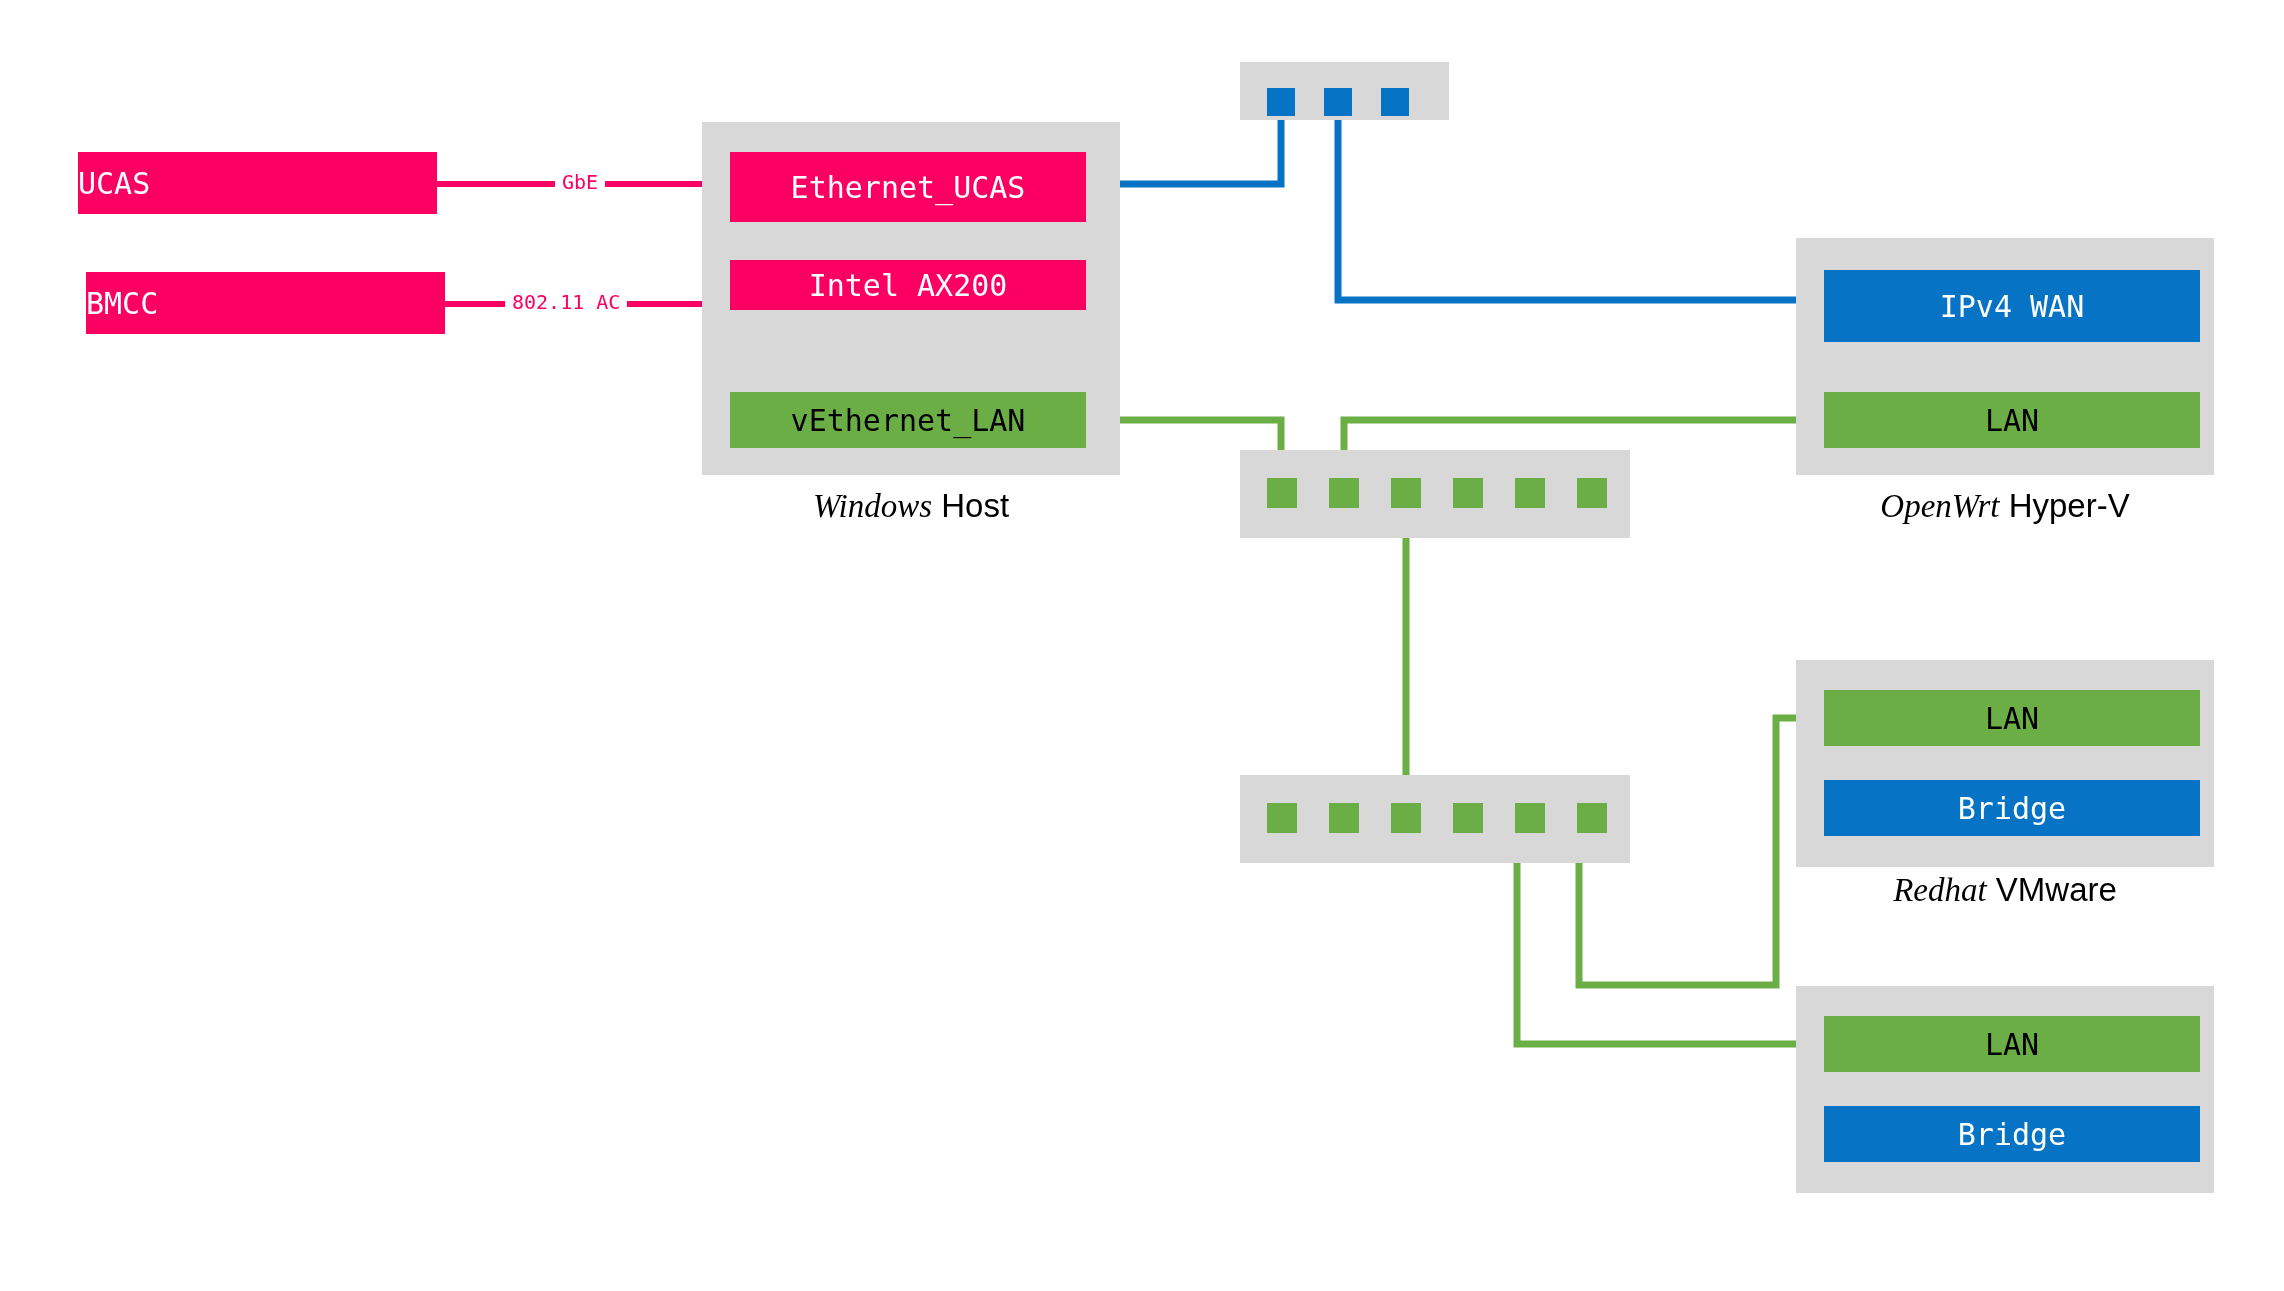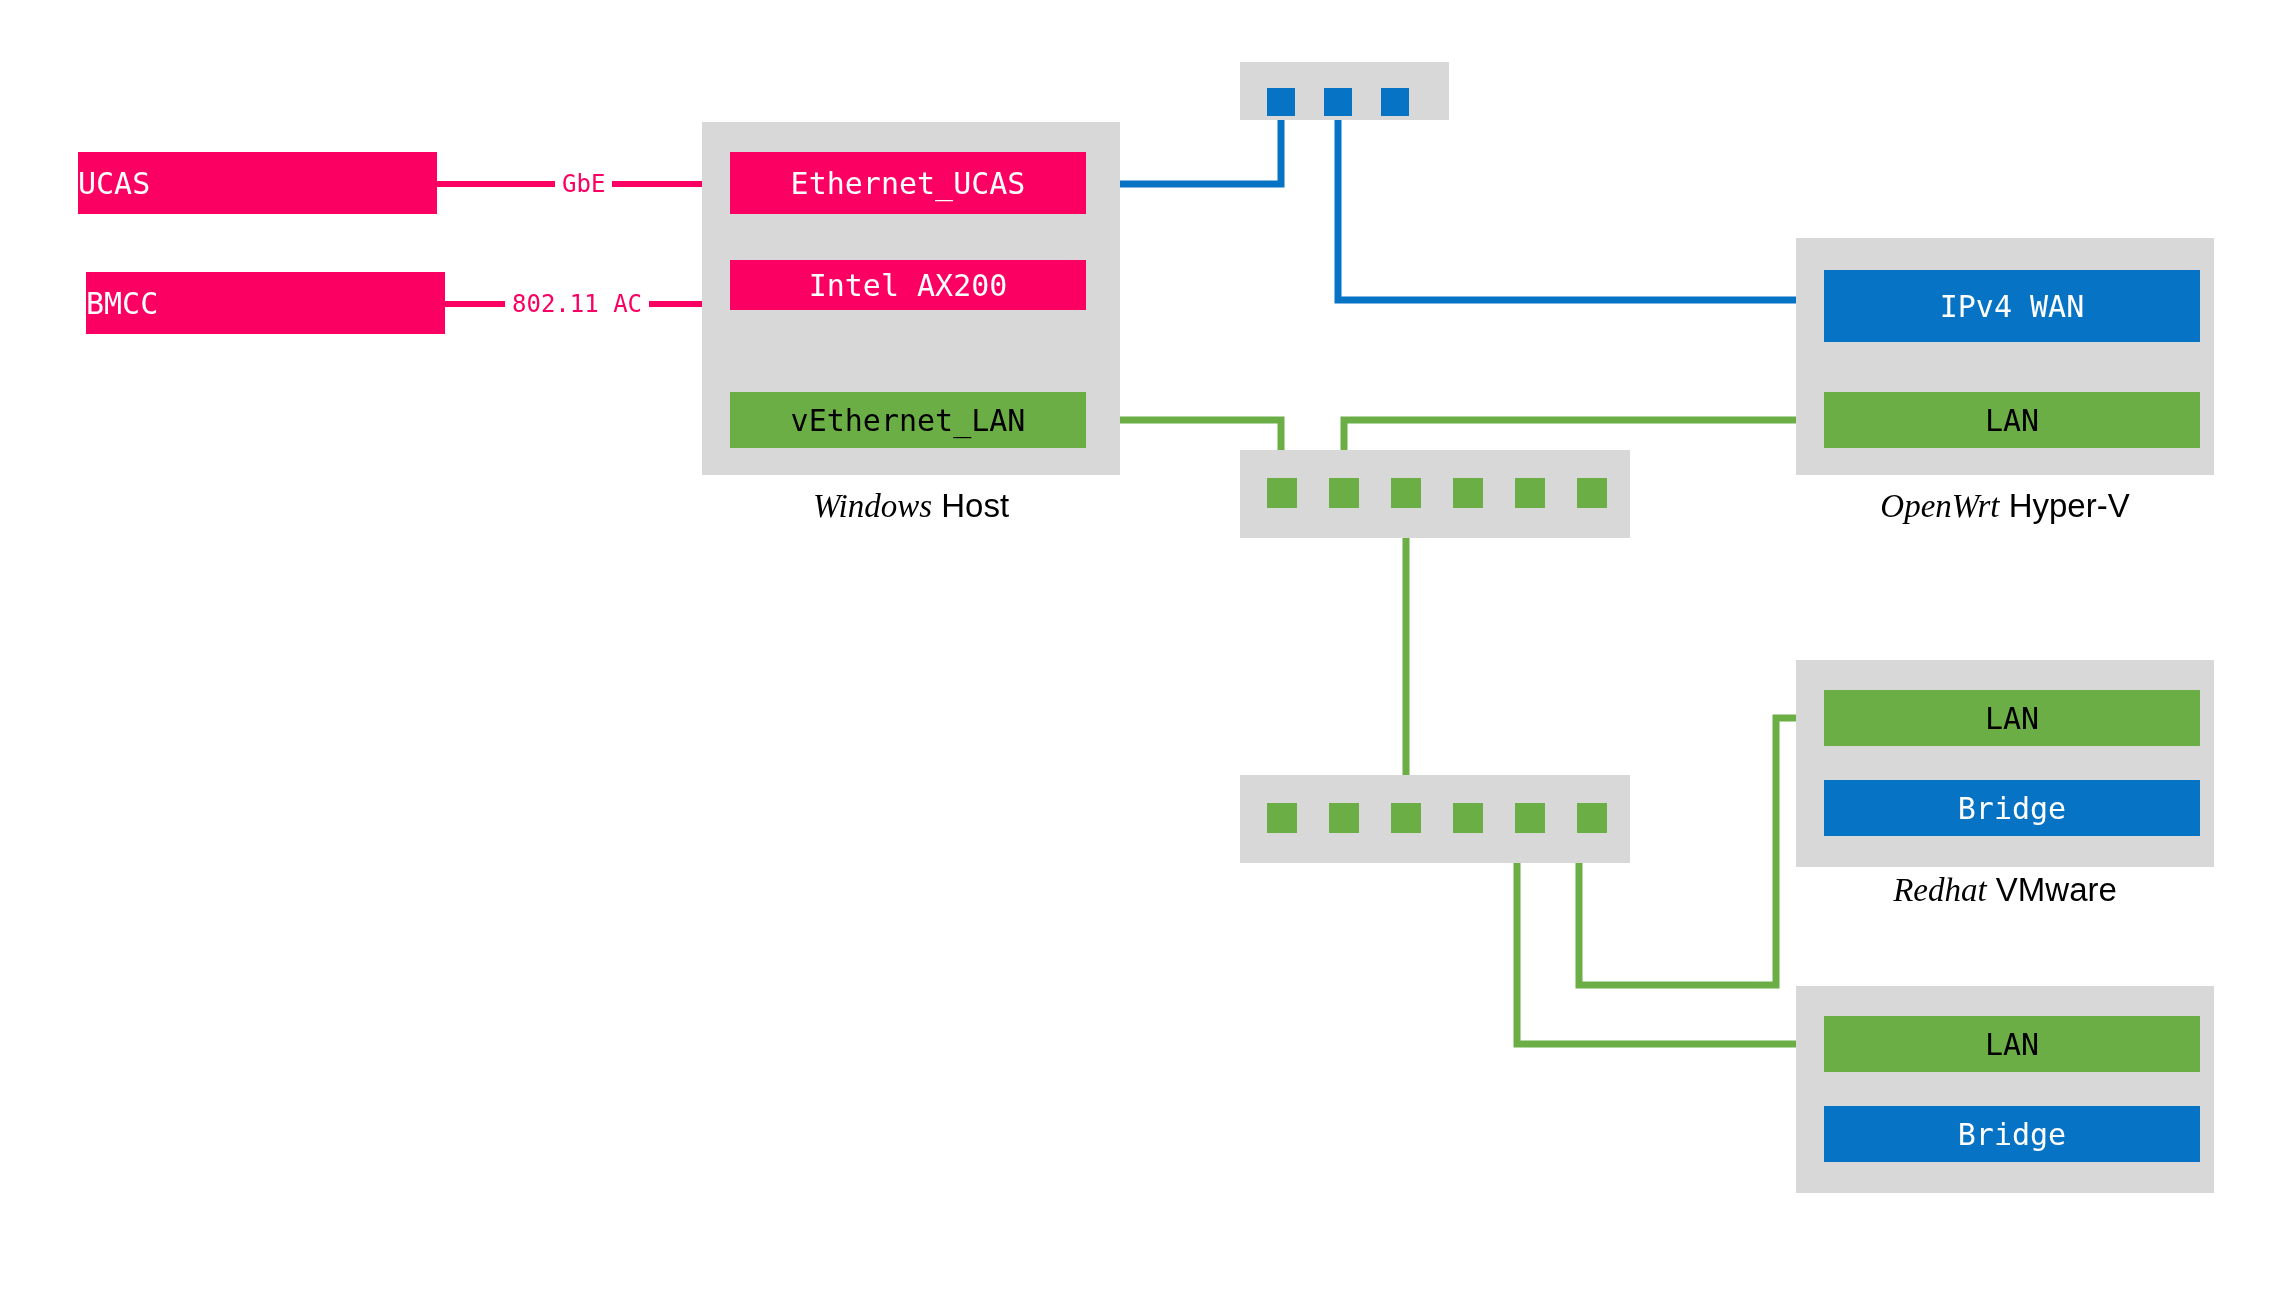--- a/index.html
+++ b/index.html
@@ -70,21 +70,21 @@
   }
   .caption .plat {
     font-family: "Liberation Sans", sans-serif;
     font-weight: normal;
     font-style: normal;
   }
 
   .linklabel {
     position: absolute;
     font-family: "DejaVu Sans Mono", "Liberation Mono", monospace;
-    font-size: 24px;
+    font-size: 20px;
     color: #fb0062;
     background: #ffffff;
     padding: 0 7px;
     white-space: nowrap;
     line-height: 1;
   }
 
   .port {
     position: absolute;
   }
@@ -126,21 +126,21 @@
   <div class="endpoint" style="left:78px; top:272px; width:359px; height:62px;margin-left:8px;">
     <span>BMCC</span>
   </div>
 
   <div class="linklabel" style="left:555px; top:172px;">GbE</div>
 
   <div class="linklabel" style="left:505px; top:292px;">802.11 AC</div>
 
   <div class="grp" style="left:702px; top:122px; width:418px; height:353px;"></div>
 
-  <div class="nic pink" style="left:730px; top:152px; width:356px; height:62px;">
+  <div class="nic pink" style="left:730px; top:152px; width:356px; height:70px;">
     <span>Ethernet_UCAS</span>
   </div>
 
   <div class="nic pink" style="left:730px; top:260px; width:356px; height:50px;">
     <span>Intel AX200</span>
   </div>
 
   <div class="nic green" style="left:730px; top:392px; width:356px; height:56px;">
     <span>vEthernet_LAN</span>
   </div>

